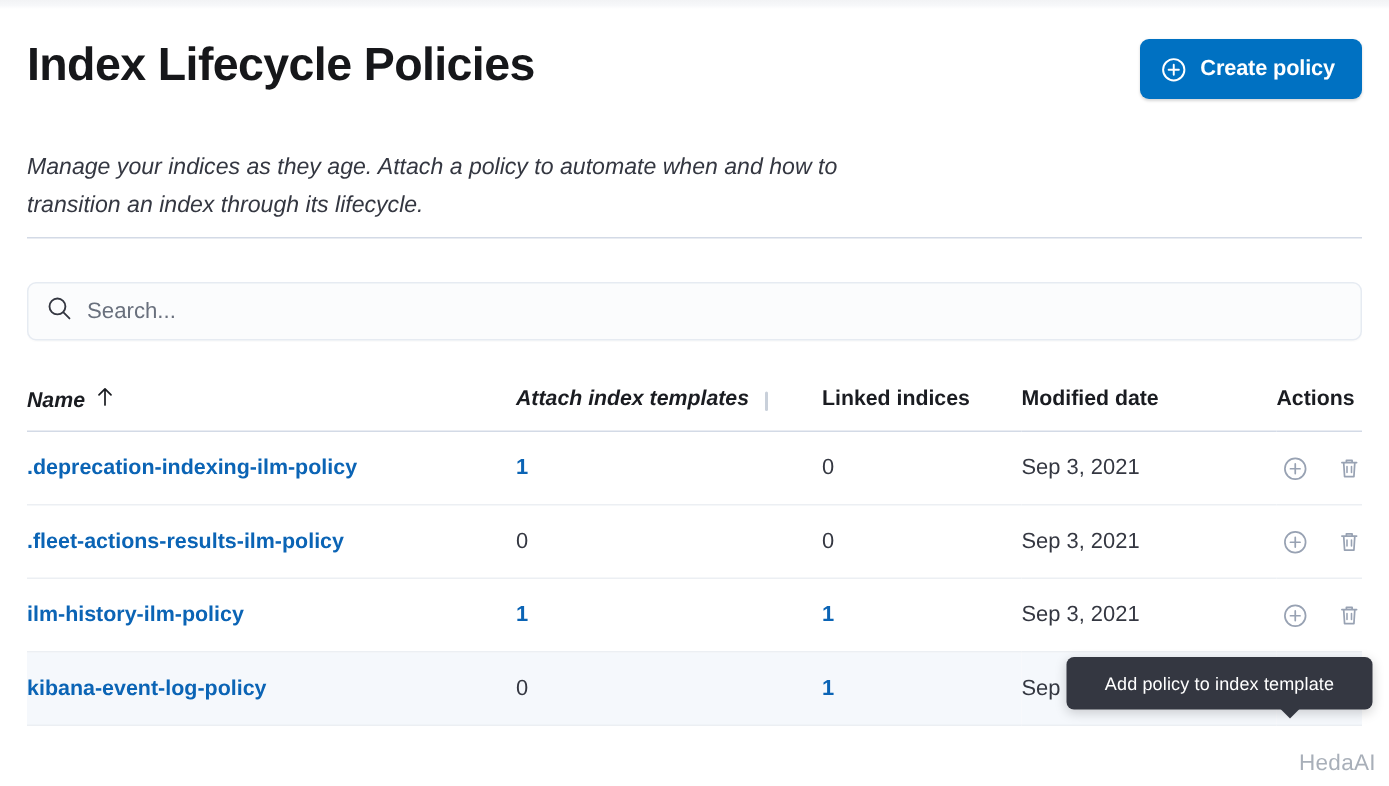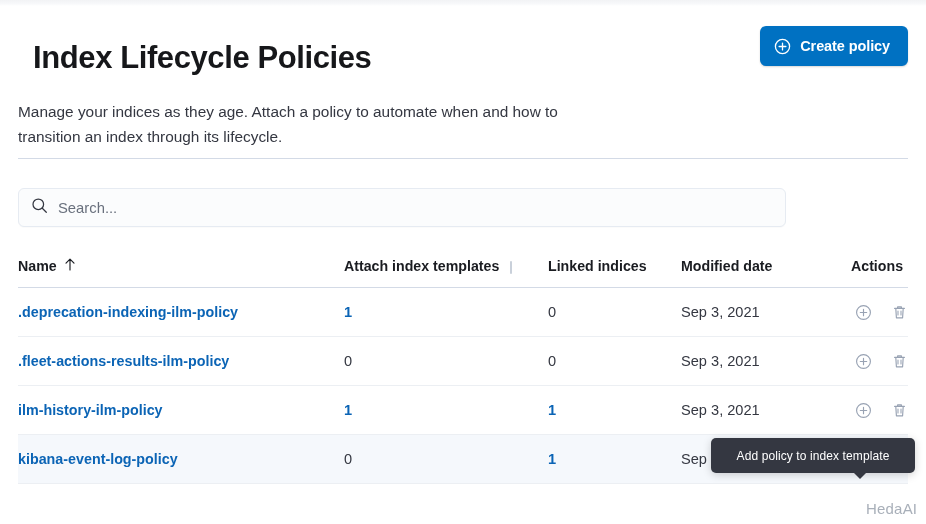--- a/index.html
+++ b/index.html
@@ -37,21 +37,21 @@
     position: absolute;
     top: 8px;
     left: 18px;
     width: 890px;
     height: 60px;
   }
   .page-title {
     position: absolute;
     left: 0;
     top: 10px;
-    margin: 15px;
+    margin: 0;
     font-size: 31px;
     line-height: 38px;
     font-weight: 700;
     letter-spacing: -0.4px;
     color: #16171a;
     white-space: nowrap;
   }
   .create-btn {
     position: absolute;
     right: 0;
@@ -78,38 +78,39 @@
 
   
   .description {
     position: absolute;
     left: 18px;
     top: 78px;
     width: 560px;
     font-size: 15.4px;
     line-height: 25px;
     color: #343741;
+    font-style: italic;
   }
 
   
   .divider {
     position: absolute;
     left: 18px;
     top: 152px;
     width: 890px;
     height: 1px;
     background: #d3dae6;
   }
 
   
   .search-wrap {
     position: absolute;
     left: 18px;
     top: 182px;
-    width: 768px;
+    width: 890px;
     height: 39px;
     box-sizing: border-box;
     background: #fbfcfd;
     border: 1px solid #e6ebf2;
     border-radius: 6px;
     display: flex;
     align-items: center;
     padding: 0 12px;
     box-shadow: 0 1px 1px rgba(0,0,0,0.02);
   }
@@ -148,21 +149,21 @@
     padding-bottom: 6px;
     border-bottom: 1px solid #d3dae6;
     white-space: nowrap;
   }
   .col-name      { width: 326px; }
   .col-templates { width: 204px; }
   .col-indices   { width: 133px; }
   .col-date      { width: 170px; }
   .col-actions   { width: 57px; }
 
-  .th-inner { display: inline-flex; align-items: flex-end; gap: 7px; }
+  .th-inner { display: inline-flex; align-items: flex-end; gap: 7px; font-style: italic; }
   .sort-arrow { display: block; }
   .info-tip {
     display: inline-block;
     width: 2px;
     height: 13px;
     background: #c9d0da;
     margin-left: 4px;
     vertical-align: -2px;
     border-radius: 1px;
   }

